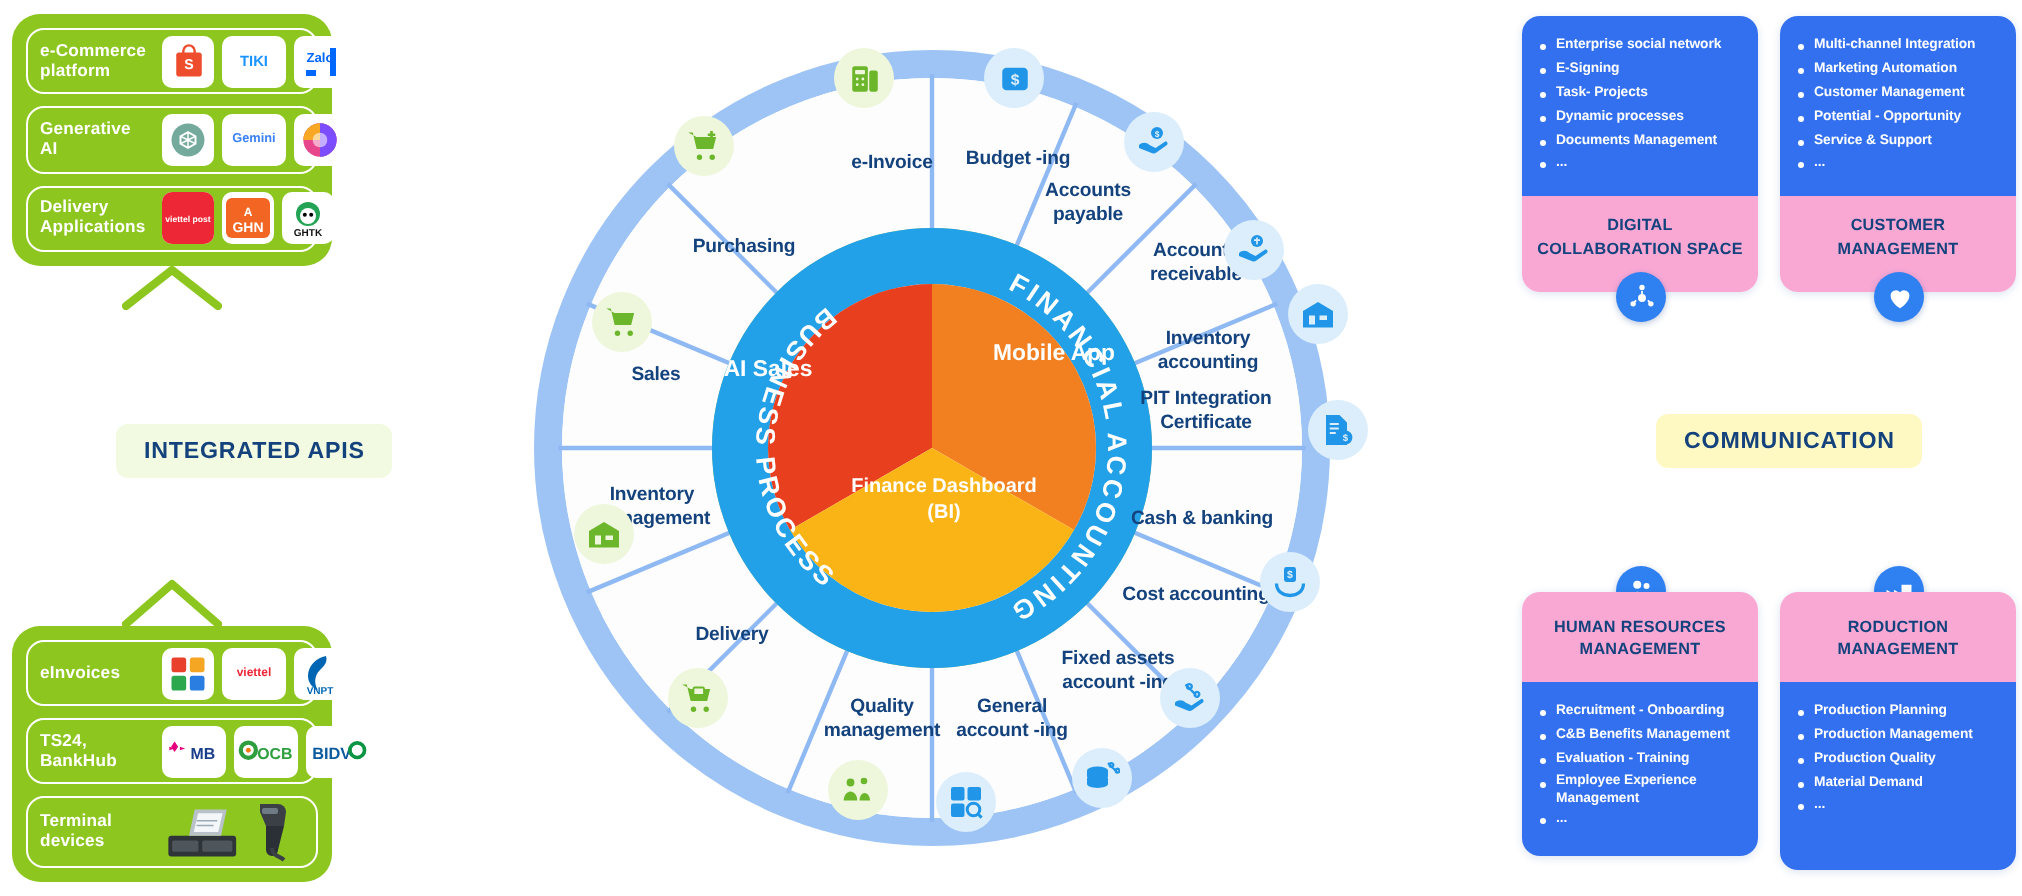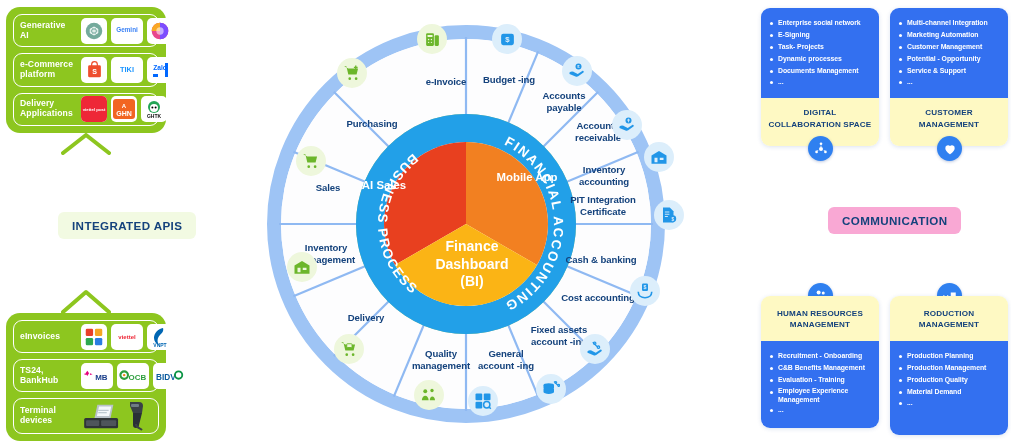--- a/index.html
+++ b/index.html
@@ -22,27 +22,27 @@
         align-items:center;justify-content:center;overflow:hidden;flex:none;}
   .logo.wide{width:32px;}
   .logo-txt{font-size:6.4px;font-weight:800;line-height:1;text-align:center;}
 
   .notch{left:61px;top:133px;width:50px;height:22px;}
   .notch2{left:61px;top:288px;width:50px;height:26px;}
 
   .tagpill{background:#F2FAE2;border-radius:6px;padding:7px 14px;
            font-size:11.6px;font-weight:800;color:#14427c;letter-spacing:.4px;}
   .tag-api{left:18px;top:212px;margin-left:40px;}
-  .tag-comm{left:828px;top:207px;background:#f9a8d4;}
+  .tag-comm{left:828px;top:207px;background:#fef9c3;}
 
   
   .bcard{width:118px;border-radius:9px;overflow:hidden;
          box-shadow:0 1px 4px rgba(40,80,160,.16);background:#fff;}
   .bcard .blue{background:#3370F0;padding:9px 8px 10px 8px;}
-  .bcard .pale{background:#fef9c3;padding:9px 5px 16px 5px;text-align:center;}
+  .bcard .pale{background:#f9a8d4;padding:9px 5px 16px 5px;text-align:center;}
   .bcard ul{margin:0;padding:0;list-style:none;}
   .bcard li{color:#fff;font-size:6.9px;line-height:1.72;font-weight:600;
             position:relative;padding-left:9px;white-space:nowrap;letter-spacing:-.05px;}
   .bcard li:before{content:"";position:absolute;left:1px;top:5px;width:3px;height:3px;
                    background:#fff;border-radius:50%;}
   .ctitle{font-size:8.1px;font-weight:800;color:#14427c;line-height:1.42;letter-spacing:.15px;}
   .cicon{width:25px;height:25px;border-radius:50%;background:#2F80F0;
          display:flex;align-items:center;justify-content:center;
          box-shadow:0 1px 3px rgba(30,70,150,.3);}
 
@@ -56,61 +56,61 @@
   .ic-blue{background:#DCEEFB;}
   .core-label{position:absolute;text-align:center;color:#fff;font-weight:800;
               font-size:11.4px;line-height:1.25;}
 </style>
 </head>
 <body>
 
 <div class="abs greenpanel top">
 
   <div class="grow">
+    <div class="grow-label">e-Commerce platform</div>
+    <div class="logos">
+      <div class="logo">
+        <svg width="17" height="19" viewBox="0 0 24 26">
+            <rect x="3" y="7" width="18" height="17" rx="2" fill="#EE4D2D"></rect>
+            <path d="M8 8V6a4 4 0 0 1 8 0v2" fill="none" stroke="#EE4D2D" stroke-width="1.7"></path>
+            <text x="12" y="19" font-size="10" font-weight="bold" fill="#fff" text-anchor="middle" font-family="Liberation Sans">S</text>
+          </svg>
+      </div>
+      <div class="logo wide">
+        <span class="logo-txt" style="color:#1A94FF;font-size:7.4px">TIKI</span>
+      </div>
+      <div class="logo">
+        <svg width="24" height="24" viewBox="0 0 24 24">
+            <path d="M4 4h16v16H4z" fill="#fff"></path>
+            <path d="M5 16h5v3H5zM17 5h3v14h-3z" fill="#0068FF"></path>
+            <text x="12" y="12" font-size="6.6" font-weight="bold" fill="#0068FF" text-anchor="middle" font-family="Liberation Sans">Zalo</text>
+          </svg>
+      </div>
+    </div>
+  </div>
+
+  <div class="grow">
     <div class="grow-label">Generative AI</div>
     <div class="logos">
       <div class="logo">
         <svg width="18" height="18" viewBox="0 0 24 24">
             <circle cx="12" cy="12" r="11" fill="#74AA9C"></circle>
             <path d="M7 9.5l5-2.8 5 2.8v5l-5 2.8-5-2.8z" fill="none" stroke="#fff" stroke-width="1.3"></path>
             <path d="M12 6.7v10.6M7 9.5l10 5M17 9.5l-10 5" stroke="#fff" stroke-width="1"></path>
           </svg>
       </div>
       <div class="logo wide">
         <span class="logo-txt" style="color:#3B82F6">Gemini</span>
       </div>
       <div class="logo">
         <svg width="20" height="20" viewBox="0 0 24 24">
             <circle cx="12" cy="12" r="10" fill="#E8468C"></circle>
             <path d="M12 2a10 10 0 0 1 0 20z" fill="#7C4DFF"></path>
             <path d="M12 2a10 10 0 0 0-10 10h10z" fill="#F9A825"></path>
             <circle cx="12" cy="12" r="4.4" fill="#fff" opacity=".55"></circle>
-          </svg>
-      </div>
-    </div>
-  </div>
-
-  <div class="grow">
-    <div class="grow-label">e-Commerce platform</div>
-    <div class="logos">
-      <div class="logo">
-        <svg width="17" height="19" viewBox="0 0 24 26">
-            <rect x="3" y="7" width="18" height="17" rx="2" fill="#EE4D2D"></rect>
-            <path d="M8 8V6a4 4 0 0 1 8 0v2" fill="none" stroke="#EE4D2D" stroke-width="1.7"></path>
-            <text x="12" y="19" font-size="10" font-weight="bold" fill="#fff" text-anchor="middle" font-family="Liberation Sans">S</text>
-          </svg>
-      </div>
-      <div class="logo wide">
-        <span class="logo-txt" style="color:#1A94FF;font-size:7.4px">TIKI</span>
-      </div>
-      <div class="logo">
-        <svg width="24" height="24" viewBox="0 0 24 24">
-            <path d="M4 4h16v16H4z" fill="#fff"></path>
-            <path d="M5 16h5v3H5zM17 5h3v14h-3z" fill="#0068FF"></path>
-            <text x="12" y="12" font-size="6.6" font-weight="bold" fill="#0068FF" text-anchor="middle" font-family="Liberation Sans">Zalo</text>
           </svg>
       </div>
     </div>
   </div>
 
   <div class="grow">
     <div class="grow-label">Delivery Applications</div>
     <div class="logos">
       <div class="logo">
         <svg width="26" height="26" viewBox="0 0 26 26">
@@ -262,37 +262,37 @@
       <textPath href="#arcGreen" startOffset="50%" text-anchor="middle">BUSINESS PROCESS</textPath>
     </text>
     <text font-size="13.4" font-weight="bold" fill="#ffffff" letter-spacing="1.6" font-family="Liberation Sans">
       <textPath href="#arcBlue" startOffset="50%" text-anchor="middle">FINANCIAL ACCOUNTING</textPath>
     </text>
   </svg>
 
   
   <div class="core-label" style="left:96px;top:174px;width:84px">AI Sales</div>
   <div class="core-label" style="left:248px;top:166px;width:66px">Mobile App</div>
-  <div class="core-label" style="left:178px;top:234px;width:96px;font-size:14px">Finance Dashboard (BI)</div>
+  <div class="core-label" style="left:178px;top:234px;width:96px;font-size:10px">Finance Dashboard (BI)</div>
 
   
   <div class="seg-label" style="left:158px;top:72px;width:84px">e-Invoice</div>
   <div class="seg-label" style="left:82px;top:114px;width:88px">Purchasing</div>
   <div class="seg-label" style="left:44px;top:178px;width:76px">Sales</div>
   <div class="seg-label" style="left:30px;top:238px;width:100px">Inventory management</div>
   <div class="seg-label" style="left:78px;top:308px;width:84px">Delivery</div>
   <div class="seg-label" style="left:152px;top:344px;width:86px">Quality management</div>
   <div class="seg-label" style="left:228px;top:344px;width:64px">General account -ing</div>
   <div class="seg-label" style="left:282px;top:320px;width:62px">Fixed assets account -ing</div>
   <div class="seg-label" style="left:310px;top:288px;width:84px">Cost accounting</div>
   <div class="seg-label" style="left:318px;top:250px;width:74px">Cash &amp; banking</div>
   <div class="seg-label" style="left:320px;top:190px;width:74px">PIT Integration Certificate</div>
   <div class="seg-label" style="left:318px;top:160px;width:80px">Inventory accounting</div>
   <div class="seg-label" style="left:314px;top:116px;width:76px">Accounts receivable</div>
-  <div class="seg-label" style="left:282px;top:86px;width:72px">Accounts payable</div>
+  <div class="seg-label" style="left:262px;top:86px;width:72px">Accounts payable</div>
   <div class="seg-label" style="left:236px;top:70px;width:54px">Budget -ing</div>
 
   
   <div class="spoke-icon ic-green" style="left:171px;top:20px">
     <svg width="17" height="17" viewBox="0 0 24 24" fill="#6CB62B">
         <rect x="3" y="3" width="11" height="18" rx="1.6"></rect>
         <rect x="5" y="5.6" width="7" height="3" rx=".6" fill="#EEF7DC"></rect>
         <circle cx="6.5" cy="12" r="1" fill="#EEF7DC"></circle>
         <circle cx="10.5" cy="12" r="1" fill="#EEF7DC"></circle>
         <circle cx="6.5" cy="16" r="1" fill="#EEF7DC"></circle>

